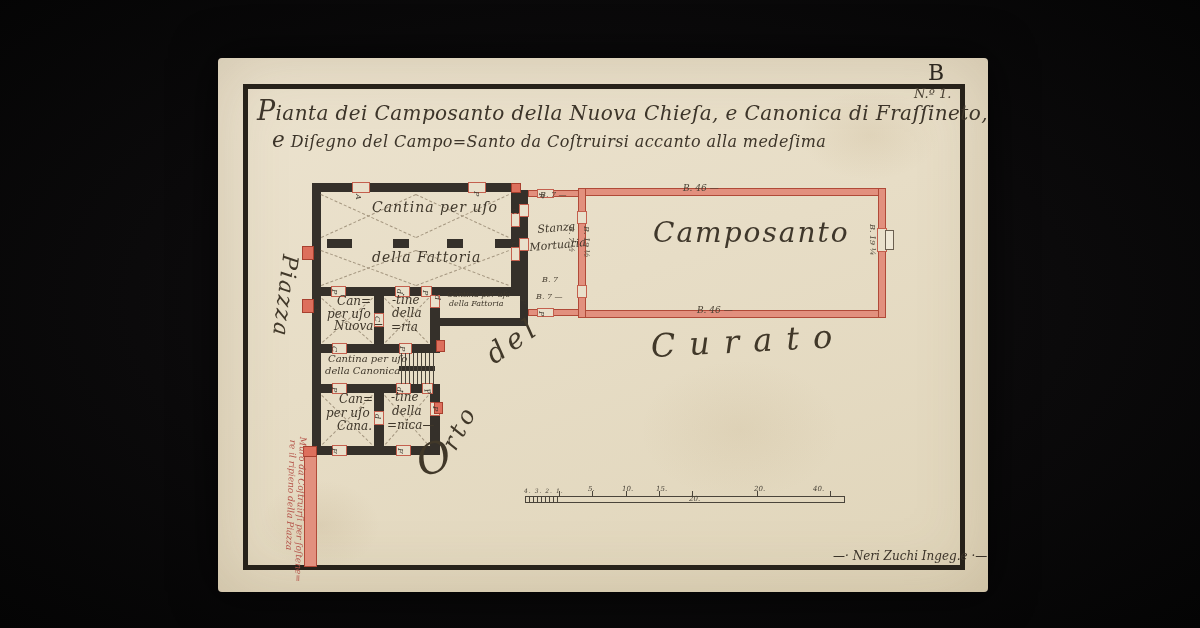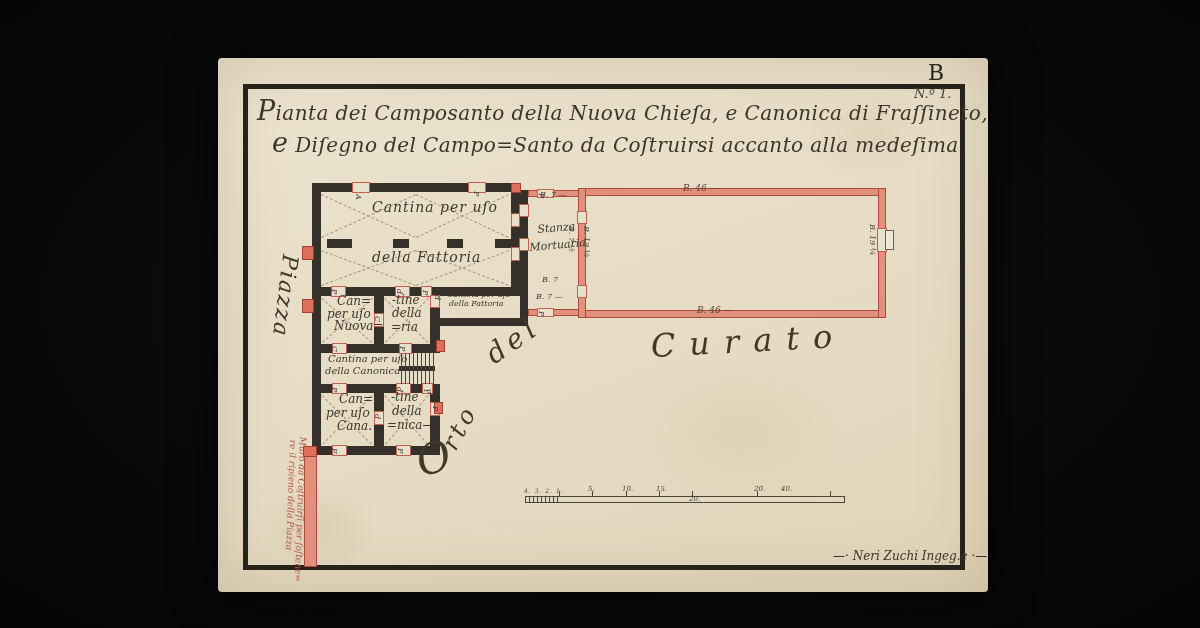--- a/index.html
+++ b/index.html
@@ -9,21 +9,21 @@
   #paper{position:absolute;left:218px;top:58px;width:770px;height:534px;border-radius:4px;
          background:linear-gradient(160deg,#ece3cf 0%,#e7ddc6 45%,#e0d5ba 100%);
          box-shadow:0 0 45px rgba(0,0,0,.75), inset 0 0 70px rgba(120,95,60,.22);}
   .stain{position:absolute;border-radius:50%;pointer-events:none;}
   #frame{position:absolute;left:243px;top:84px;width:722px;height:486px;border:5px solid #27221a;box-sizing:border-box;}
   #corner-letter{position:absolute;left:928px;top:60px;font-size:22px;color:#2e2820;}
   #sheet-number{position:absolute;left:914px;top:86px;font-size:13px;font-style:italic;color:#4a4134;}
   .title-line{position:absolute;font-style:italic;color:#3d352a;white-space:nowrap;letter-spacing:.4px;}
   .title-line::first-letter{font-size:135%;}
   #title1{left:257px;top:95px;font-size:20px;}
-  #title2{left:272px;top:127px;font-size:20px;}
+  #title2{left:272px;top:127px;font-size:16px;}
   .wall-dark{position:absolute;background:#35302a;}
   .wall-red{position:absolute;background:#e2907e;box-shadow:inset 0 0 0 1px #b04a38;}
   .opening{position:absolute;background:#e9e0cb;border:1px solid #c4604e;box-sizing:border-box;}
   .pier{position:absolute;background:#dd6f5c;border:1px solid #a8402f;box-sizing:border-box;}
   .dash{position:absolute;height:0;border-top:1px dashed #a59780;}
   .stair-line{position:absolute;background:#4a443a;}
   .door-letter{position:absolute;font-size:8px;font-style:italic;color:#3c352c;line-height:8px;}
   .meas{position:absolute;font-style:italic;color:#4a4134;white-space:nowrap;line-height:1;}
   .room-label{position:absolute;font-style:italic;color:#3f372b;white-space:nowrap;line-height:1;}
   .area-label{position:absolute;font-style:italic;color:#413829;white-space:nowrap;line-height:1;}
@@ -149,20 +149,21 @@
       <div class="stair-line" style="left: 429px; top: 353px; width: 1px; height: 31px;"></div>
       <div class="stair-line" style="left: 433px; top: 353px; width: 1px; height: 31px;"></div>
     </div>
   <div id="gate"></div>
 
   <div class="layer">
       <div class="room-label" style="left: 372px; top: 200px; font-size: 14px; letter-spacing: 1px;">Cantina per uſo</div>
       <div class="room-label" style="left: 372px; top: 250px; font-size: 14px; letter-spacing: 1px;">della Fattoria</div>
       <div class="room-label" style="left: 537px; top: 224px; font-size: 11px; transform-origin: 0px 0px; transform: rotate(-5deg);">Stanza</div>
       <div class="room-label" style="left: 529px; top: 242px; font-size: 11px; transform-origin: 0px 0px; transform: rotate(-5deg);">Mortuaria</div>
+      <div class="room-label" style="left: 653px; top: 219px; font-size: 28px; letter-spacing: 2px;">Camposanto</div>
       <div class="room-label" style="left: 337px; top: 295px; font-size: 12px;">Can=</div>
       <div class="room-label" style="left: 327px; top: 308px; font-size: 12px;">per uſo</div>
       <div class="room-label" style="left: 334px; top: 320px; font-size: 12px;">Nuova=</div>
       <div class="room-label" style="left: 392px; top: 294px; font-size: 12px;">-tine</div>
       <div class="room-label" style="left: 392px; top: 307px; font-size: 12px;">della</div>
       <div class="room-label" style="left: 391px; top: 321px; font-size: 12px;">=ria</div>
       <div class="room-label" style="left: 447px; top: 291px; font-size: 8px;">Cantina per uſo</div>
       <div class="room-label" style="left: 449px; top: 300px; font-size: 8px;">della Fattoria</div>
       <div class="room-label" style="left: 328px; top: 354px; font-size: 10px;">Cantina per uſo</div>
       <div class="room-label" style="left: 325px; top: 366px; font-size: 10px;">della Canonica</div>
@@ -221,21 +222,21 @@
     </div>
 
   <div id="scale-bar"></div>
   <div class="tick-label" style="left:524px;top:488px;font-size:6px;letter-spacing:1px;">4. 3. 2. 1.</div>
   <div class="layer">
       <div class="tick-label" style="left: 588px; top: 486px;">5.</div>
       <div class="tick-label" style="left: 622px; top: 486px;">10.</div>
       <div class="tick-label" style="left: 656px; top: 486px;">15.</div>
       <div class="tick-label" style="left: 689px; top: 496px;">20.</div>
       <div class="tick-label" style="left: 754px; top: 486px;">20.</div>
-      <div class="tick-label" style="left: 781px; top: 486px;">40.</div>
+      <div class="tick-label" style="left: 813px; top: 486px;">40.</div>
     </div>
   <div class="layer">
       <div class="tick-mark" style="left: 559px; top: 491px; width: 1px; height: 5px;"></div>
       <div class="tick-mark" style="left: 592px; top: 491px; width: 1px; height: 5px;"></div>
       <div class="tick-mark" style="left: 626px; top: 491px; width: 1px; height: 5px;"></div>
       <div class="tick-mark" style="left: 659px; top: 491px; width: 1px; height: 5px;"></div>
       <div class="tick-mark" style="left: 692px; top: 491px; width: 1px; height: 5px;"></div>
       <div class="tick-mark" style="left: 757px; top: 491px; width: 1px; height: 5px;"></div>
       <div class="tick-mark" style="left: 830px; top: 491px; width: 1px; height: 5px;"></div>
     </div>

